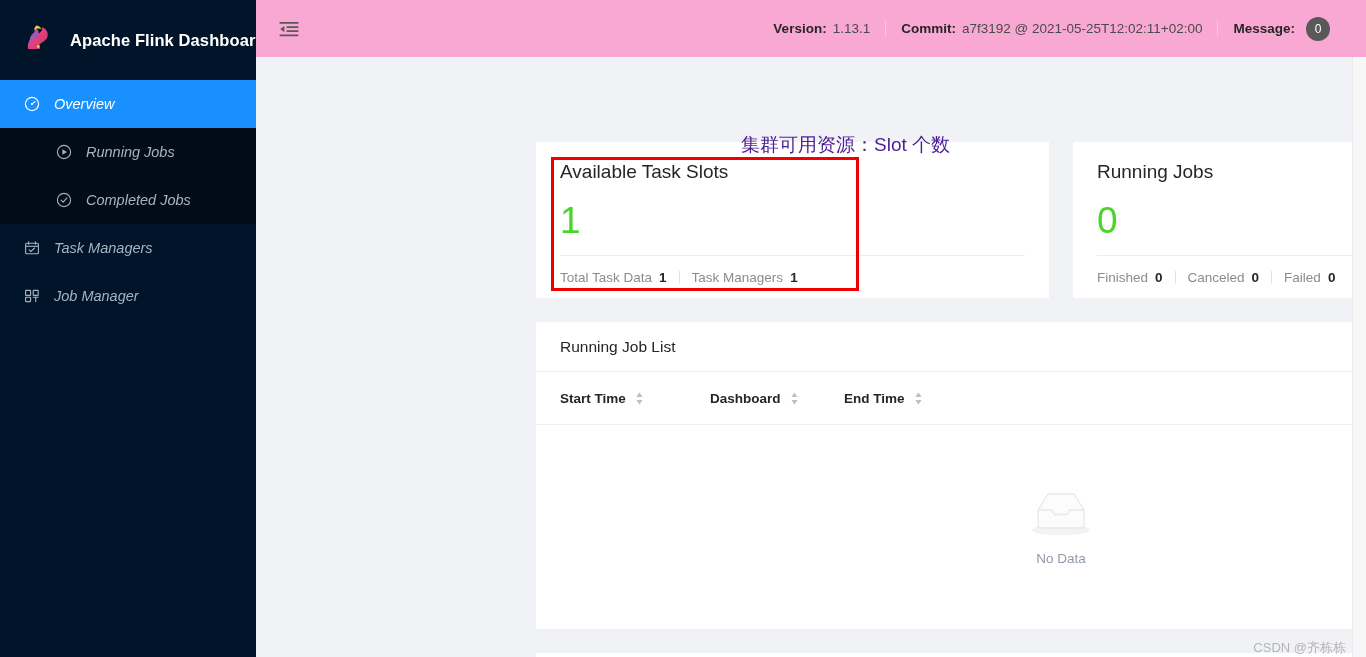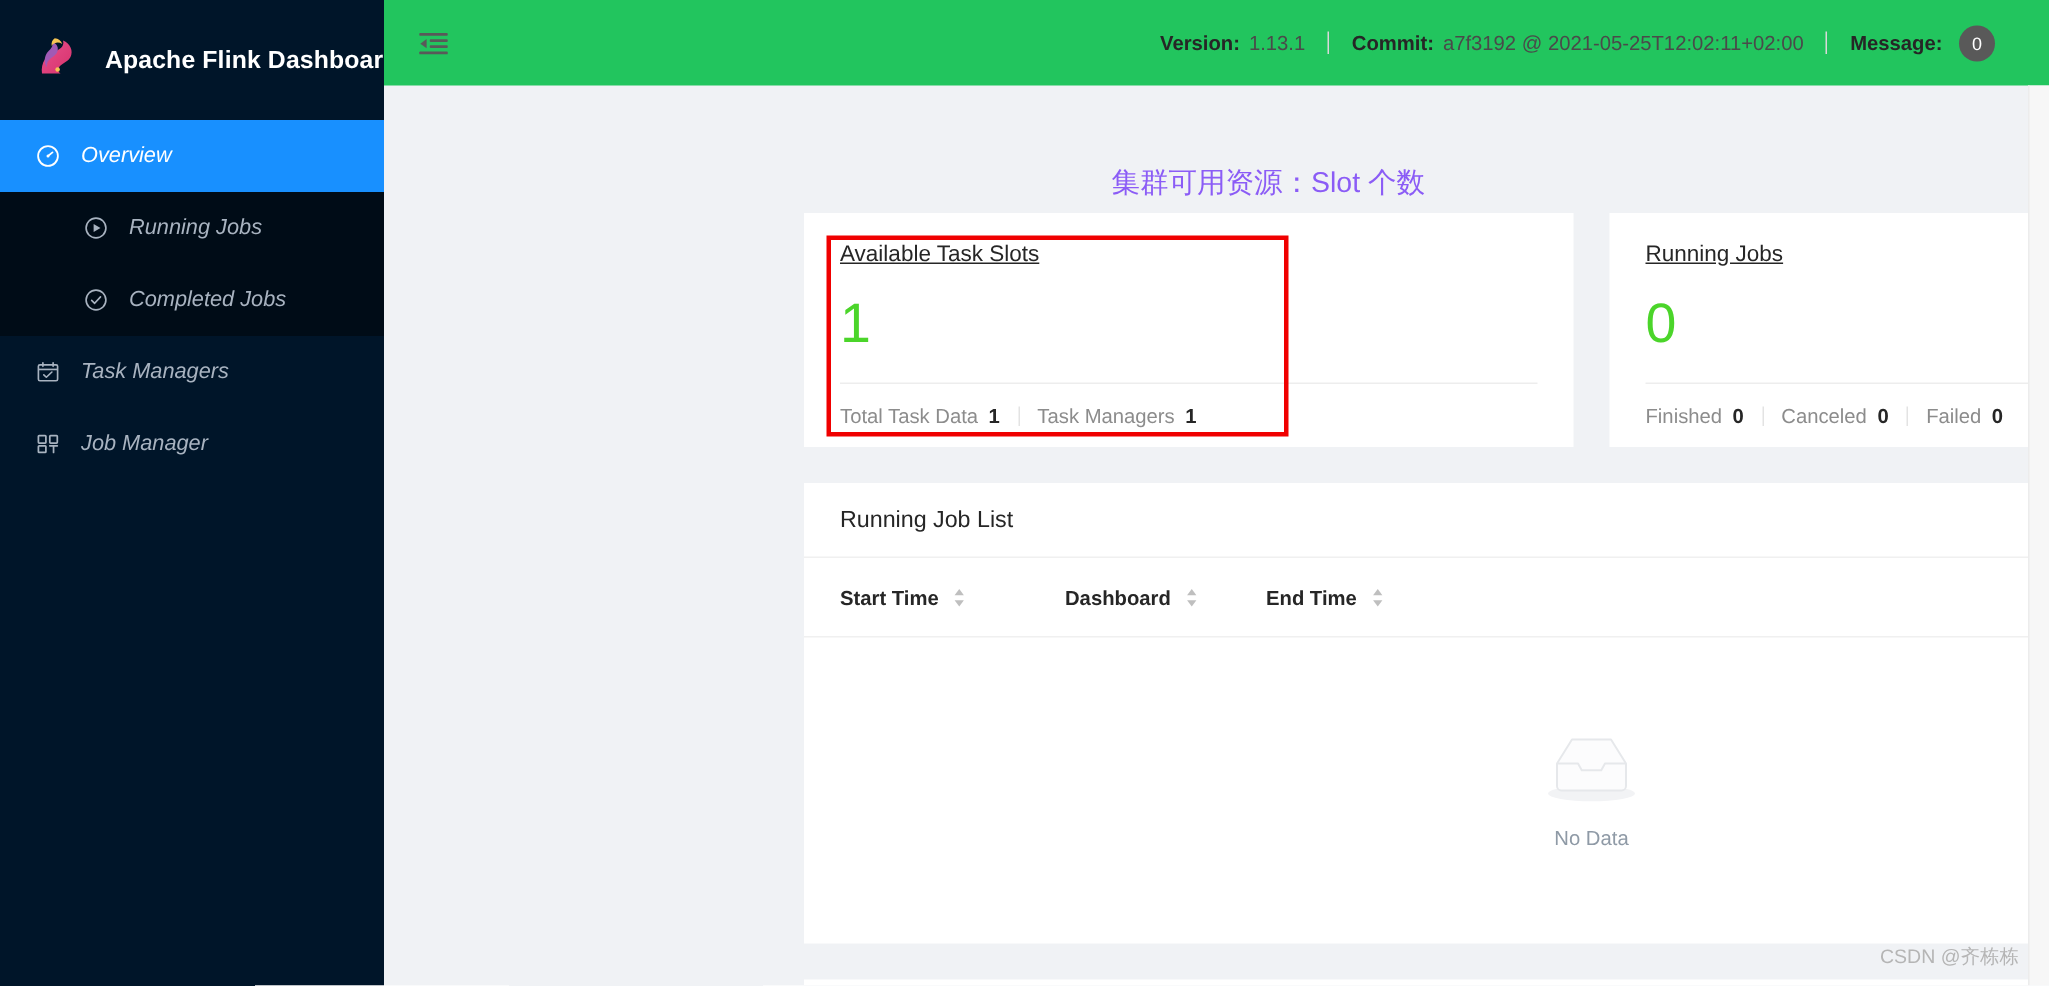--- a/index.html
+++ b/index.html
@@ -60,21 +60,21 @@
   .main {
     flex: 1 1 auto;
     height: 657px;
     background: #f0f2f5;
     display: flex; flex-direction: column;
     position: relative;
     overflow: hidden;
   }
   .topbar {
     height: 57px;
-    background: #22c55e;
+    background: #f9a8d4;
     flex: 0 0 57px;
     display: flex; align-items: center;
     justify-content: space-between;
     padding: 0 36px 0 22px;
   }
   .fold-btn { width: 22px; height: 22px; cursor: pointer; }
   .topinfo {
     display: flex; align-items: center;
     font-size: 13.5px; color: #4a4a4a;
     gap: 0px;
@@ -97,40 +97,40 @@
   .content {
     flex: 1 1 auto;
     padding: 0 36px 0 24px;
     position: relative;
     overflow: hidden;
   }
 
   
   .annotation {
     position: absolute;
-    top: 52px; left: 485px;
-    color: #8b5cf6;
+    top: 75px; left: 485px;
+    color: #4c1d95;
     font-size: 19px;
     white-space: nowrap;
     z-index: 6;
   }
 
   .cards-row {
     position: absolute;
     top: 85px; left: 280px;
     width: 1050px; height: 156px;
     display: flex; gap: 24px;
   }
   .card {
     background: #ffffff;
     flex: 1 1 0;
     padding: 19px 24px 0 24px;
     position: relative;
   }
-  .card-title { font-size: 15px; color: #262626; text-decoration: underline; }
+  .card-title { font-size: 19px; color: #262626; }
   .card-big {
     font-size: 37px; color: #4bd52a;
     line-height: 1;
     margin-top: 19px;
     font-weight: 300;
   }
   .card-sep {
     position: absolute; left: 24px; right: 24px; bottom: 42px;
     height: 1px; background: #ededed;
   }
@@ -189,21 +189,21 @@
   .empty {
     height: 203px;
     display: flex; flex-direction: column;
     align-items: center; justify-content: center;
     gap: 9px;
   }
   .empty-txt { font-size: 13.5px; color: #8f9aa6; }
 
   .watermark {
     position: absolute;
-    right: 20px; bottom: 10px;
+    right: 20px; bottom: 0;
     font-size: 13px; color: #b5b5b5;
     z-index: 8;
     white-space: nowrap;
   }
   .scrollbar {
     position: absolute;
     right: 0; top: 57px;
     width: 14px; height: 600px;
     background: #f7f7f7;
     border-left: 1px solid #ececec;

